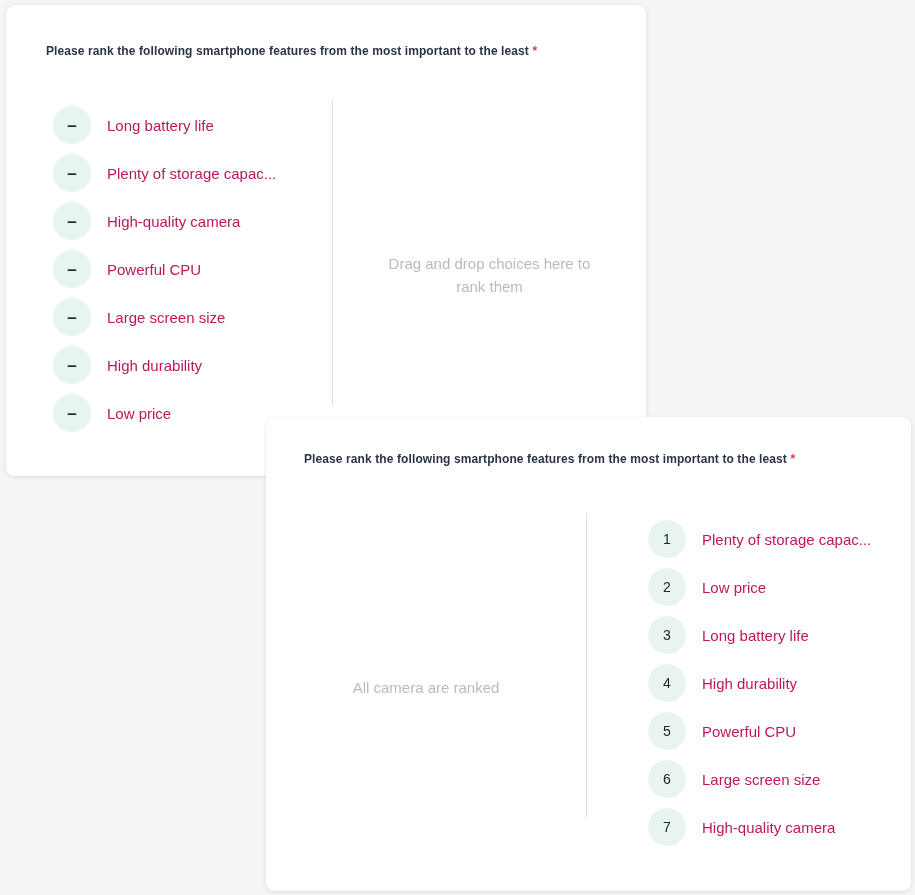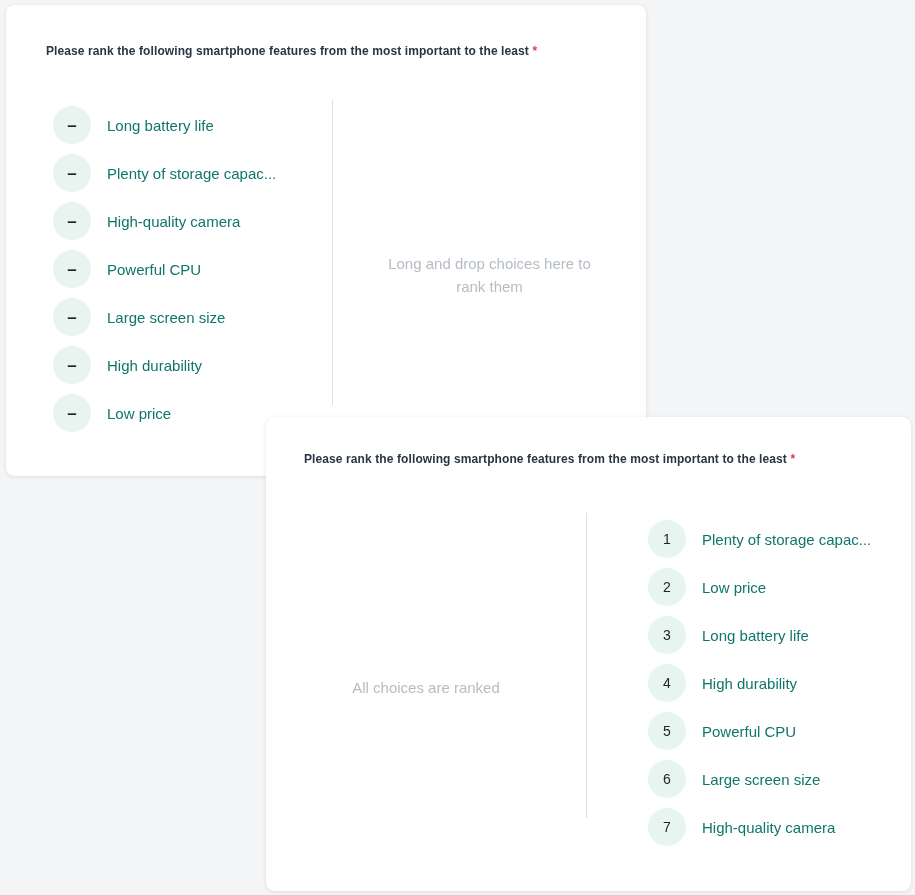--- a/index.html
+++ b/index.html
@@ -120,21 +120,21 @@
     line-height: 1;
   }
   .badge.drag {
     font-size: 17px;
     font-weight: bold;
   }
 
   .choice-label {
     margin-left: 16px;
     font-size: 15px;
-    color: #0f766e;
+    color: #be185d;
     white-space: nowrap;
   }
 
   .placeholder {
     position: absolute;
     left: 0;
     right: 0;
     text-align: center;
     color: #b5bcc4;
     font-size: 15px;
@@ -188,37 +188,37 @@
             <span class="choice-label">High durability</span>
           </li>
           <li class="choice-item">
             <span class="badge drag">–</span>
             <span class="choice-label">Low price</span>
           </li>
         </ul>
     </div>
 
     <div class="pane-right">
-      <div class="placeholder">Long and drop choices here to rank them</div>
+      <div class="placeholder">Drag and drop choices here to rank them</div>
     </div>
 
   </div>
 </div>
 
 <div class="card" id="card-ranked">
 
   <div class="q-title">
     <span>Please rank the following smartphone features from the most important to the least</span>
     <span class="req-star">*</span>
   </div>
 
   <div class="panes">
 
     <div class="pane-left">
-      <div class="placeholder">All choices are ranked</div>
+      <div class="placeholder">All camera are ranked</div>
     </div>
 
     <div class="pane-right">
       <ul class="choice-list" id="ranked-list">
           <li class="choice-item">
             <span class="badge">1</span>
             <span class="choice-label">Plenty of storage capac...</span>
           </li>
           <li class="choice-item">
             <span class="badge">2</span>

